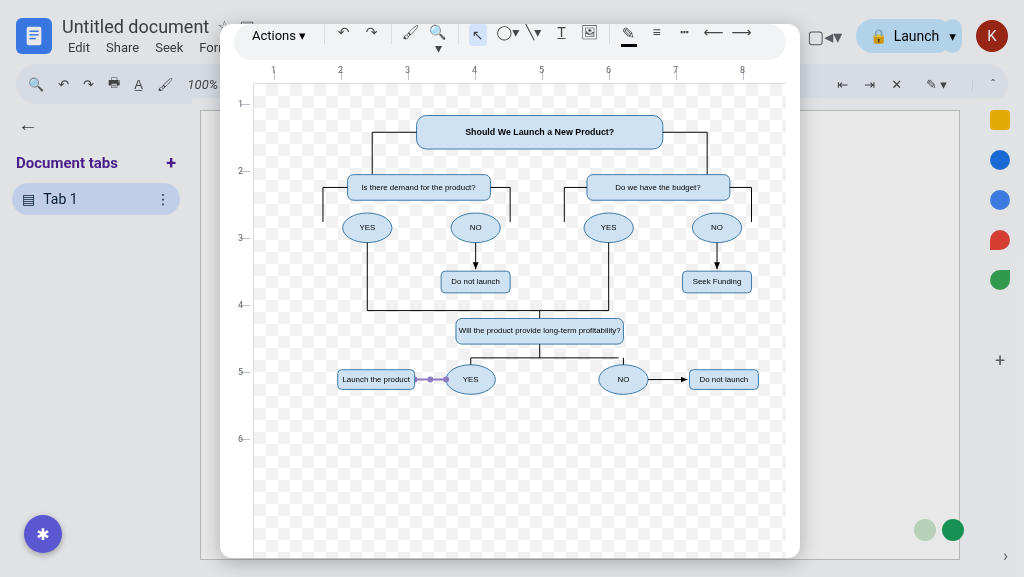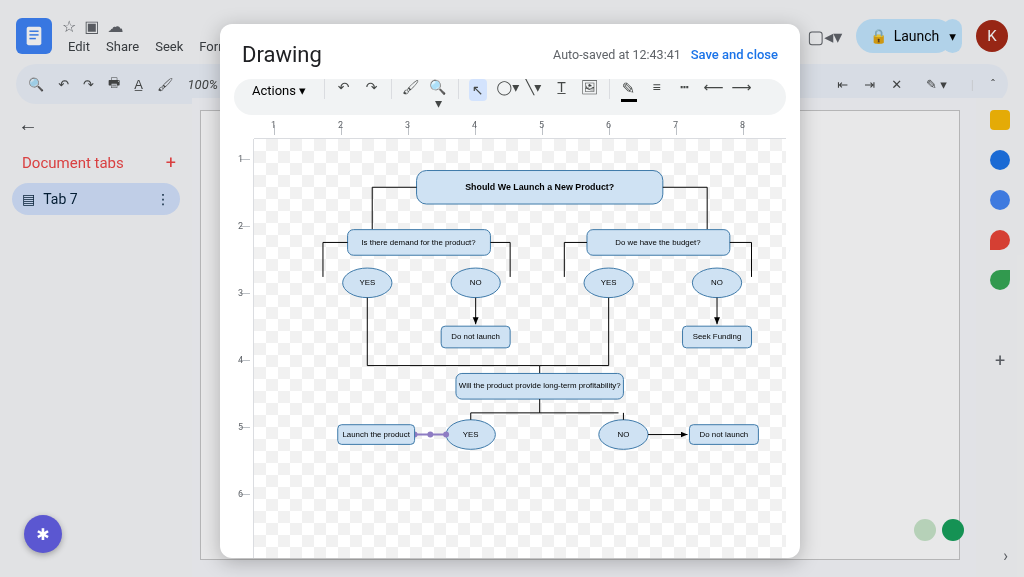--- a/index.html
+++ b/index.html
@@ -26,21 +26,21 @@
 .docs-toolbar .tb-icon { cursor: pointer; }
 .zoom { display:flex; align-items:center; gap:4px;font-style:italic;}
 .tb-right { margin-left:auto; display:flex; gap:16px; align-items:center;}
 .pen-drop { display:flex; align-items:center; gap:2px; padding:4px 8px; border-radius:14px; }
 
 
 .workspace { position: absolute; top: 98px; left: 0; right: 0; bottom: 0; display: flex; }
 .left-panel { width: 192px; padding: 8px 12px; }
 .back-arrow { font-size: 20px; color: #3c4043; padding: 6px; cursor: pointer; }
 .panel-head { display:flex; justify-content: space-between; align-items: center; margin-top: 10px; padding: 0 4px;}
-.panel-head span { font-size: 15px; font-weight: 400; color: #ef4444; margin-left: 6px;}
+.panel-head span { font-size: 15px; font-weight: 700; color: #4c1d95;}
 .tab-chip { margin-top: 10px; background: #d3e3fd; border-radius: 20px; padding: 8px 10px; display: flex; align-items: center; gap: 8px; font-size: 14px; color: #001d35;}
 .tab-chip .dots { margin-left: auto; cursor:pointer;}
 .hint-text { font-size: 12px; color: #5f6368; font-style: italic; padding: 8px 4px; line-height: 1.4;}
 
 .canvas-area { flex: 1; background: #f8f9fc; position: relative; }
 .page { position: absolute; top: 12px; left: 8px; width: 760px; height: 450px; background: white; border: 1px solid #c7c7c7;}
 
 .side-rail { width: 48px; background: #f8f9fa; display: flex; flex-direction: column; align-items: center; gap: 20px; padding-top: 12px;}
 .rail-icon { width: 20px; height: 20px; border-radius: 4px; }
 
@@ -102,20 +102,21 @@
   <div class="doc-icon">
     <svg viewBox="0 0 24 24">
         <rect x="4" y="2" width="16" height="20" rx="2" fill="#fff"></rect>
         <rect x="7" y="6" width="10" height="1.6" fill="#3b82f6"></rect>
         <rect x="7" y="10" width="10" height="1.6" fill="#3b82f6"></rect>
         <rect x="7" y="14" width="7" height="1.6" fill="#3b82f6"></rect>
       </svg>
   </div>
   <div class="title-area">
     <div class="title-row">
+      <span class="doc-title">Untitled document</span>
       <span class="title-icon">☆</span>
       <span class="title-icon">▣</span>
       <span class="title-icon">☁</span>
     </div>
     <div class="menu-row">
       <span class="menu-item">Edit</span>
       <span class="menu-item">Share</span>
       <span class="menu-item">Seek</span>
       <span class="menu-item">Format</span>
       <span class="menu-item">Format</span>
@@ -160,21 +161,21 @@
 
 <div class="workspace">
   <div class="left-panel">
     <div class="back-arrow">←</div>
     <div class="panel-head">
       <span>Document tabs</span>
       <span style="font-size:18px; cursor:pointer;">+</span>
     </div>
     <div class="tab-chip">
       <span>▤</span>
-      <span>Tab 7</span>
+      <span>Tab 1</span>
       <span class="dots">⋮</span>
     </div>
   </div>
   <div class="canvas-area">
     <div class="page"></div>
   </div>
   <div class="side-rail">
     <div class="rail-icon" style="background:#fbbc04;"></div>
     <div class="rail-icon" style="background:#1a73e8; border-radius:50%;"></div>
     <div class="rail-icon" style="background:#4285f4; border-radius:50%;"></div>
@@ -189,25 +190,20 @@
   <div class="chip" style="background:#c8e6c9;"></div>
   <div class="chip" style="background:#15a05a;"></div>
 </div>
 <span class="explore-arrow">›</span>
 
 <div class="overlay"></div>
 
 <div class="fab">✱</div>
 
 <div class="dialog">
-  <div class="dlg-header">
-    <span class="dlg-title">Drawing</span>
-    <span class="dlg-status">Auto-saved at 12:43:41</span>
-    <span class="save-close">Save and close</span>
-  </div>
 
   <div class="draw-toolbar">
     <button class="actions-btn">
         <span>Actions</span>
         <span>▾</span>
       </button>
     <span class="sep"></span>
     <span class="dt-icon">↶</span>
     <span class="dt-icon">↷</span>
     <span class="sep"></span>

